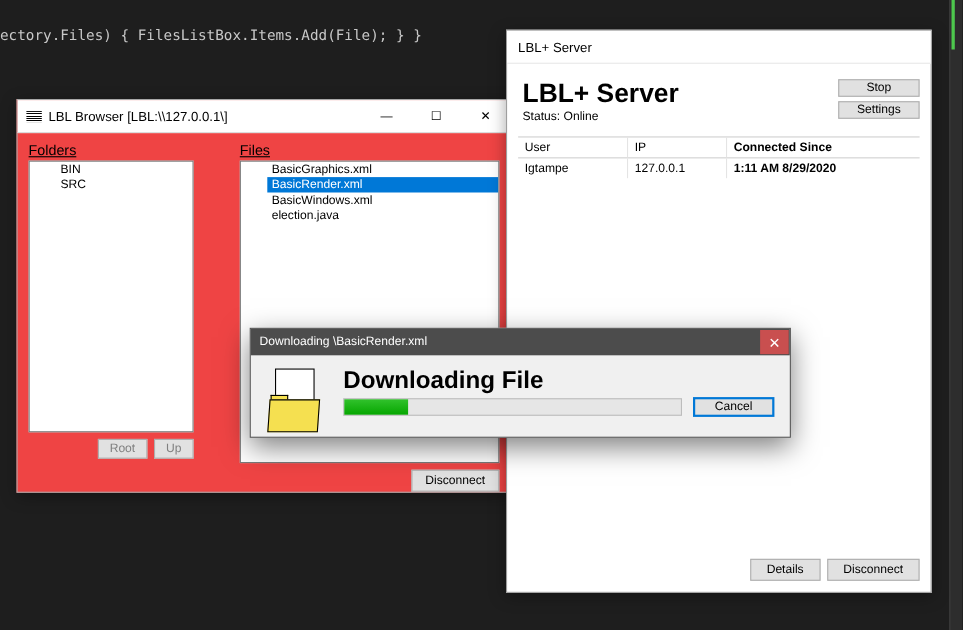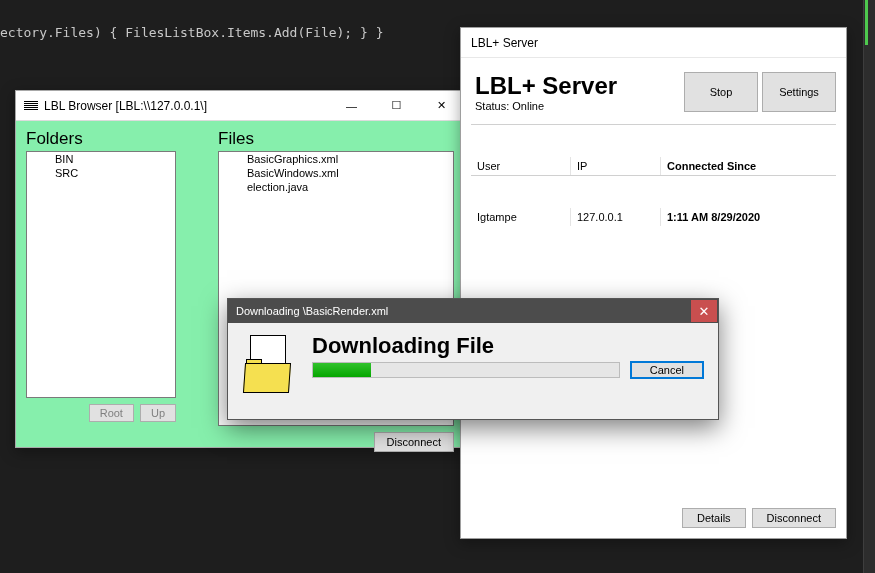--- a/index.html
+++ b/index.html
@@ -40,21 +40,21 @@
   background: #4ec94e;
 }
 
 
 .browser-window {
   position: absolute;
   left: 15px;
   top: 90px;
   width: 450px;
   height: 358px;
-  background: #86efac;
+  background: #ef4444;
   border: 1px solid #a8a8a8;
   box-shadow: 0 4px 14px rgba(0,0,0,0.35);
 }
 .browser-titlebar {
   height: 30px;
   background: #fff;
   display: flex;
   align-items: center;
   padding: 0 0 0 8px;
   border-bottom: 1px solid #dcdcdc;
@@ -77,22 +77,23 @@
   color: #000;
 }
 .sym { font-size: 11px; font-family: "Segoe UI Symbol", sans-serif; }
 
 .browser-body {
   display: flex;
   padding: 8px 10px 0 10px;
   gap: 10px;
 }
 .panel-label {
-  font-size: 17px;
+  font-size: 13px;
   margin-bottom: 2px;
+  text-decoration: underline;
 }
 .listbox {
   background: #fff;
   border: 1px solid #7a7a7a;
   font-size: 11px;
   overflow: hidden;
 }
 .folders-panel { width: 150px; }
 .files-panel { flex: 1; padding-left: 32px; }
 .folders-list { height: 247px; }
@@ -162,21 +163,21 @@
 .server-header-left { flex: 1; }
 .server-heading {
   font-size: 24px;
   font-weight: bold;
 }
 .server-status {
   font-size: 11px;
 }
 .server-header-right {
   display: flex;
-  flex-direction: row;
+  flex-direction: column;
   gap: 4px;
 }
 .srv-btn {
   width: 74px;
   border: 1px solid #adadad;
   background: #e1e1e1;
   padding: 1px 0;
   font-size: 11px;
   text-align: center;
 }
@@ -185,21 +186,20 @@
   border-top: 1px solid #d0d0d0;
   border-bottom: 1px solid #d0d0d0;
   background: #fff;
   font-size: 11px;
   margin: 4px 10px 0 10px;
 }
 .server-table-head > div,
 .server-table-row > div {
   padding: 3px 6px;
   border-right: 1px solid #e4e4e4;
-  margin-top: 32px;
 }
 .col-user { width: 100px; }
 .col-ip { width: 90px; }
 .col-conn { flex: 1; border-right: none !important; font-weight: bold; }
 .server-table-row {
   display: flex;
   font-size: 11px;
   margin: 0 10px;
 }
 .server-footer {
@@ -215,21 +215,21 @@
   padding: 3px 14px;
   font-size: 11px;
 }
 
 
 .download-dialog {
   position: absolute;
   left: 227px;
   top: 298px;
   width: 492px;
-  height: 122px;
+  height: 100px;
   background: #f0f0f0;
   border: 1px solid #555;
   box-shadow: 0 8px 24px rgba(0,0,0,0.5);
 }
 .dl-titlebar {
   height: 24px;
   background: #4c4c4c;
   color: #fff;
   display: flex;
   align-items: center;
@@ -368,20 +368,21 @@
       </div>
       <div class="folder-btns">
         <button class="gray-btn">Root</button>
         <button class="gray-btn">Up</button>
       </div>
     </div>
     <div class="files-panel">
       <div class="panel-label">Files</div>
       <div class="listbox files-list">
         <div class="listbox-item">BasicGraphics.xml</div>
+        <div class="listbox-item selected">BasicRender.xml</div>
         <div class="listbox-item">BasicWindows.xml</div>
         <div class="listbox-item">election.java</div>
       </div>
     </div>
   </div>
   <div class="browser-footer">
     <button class="std-btn">Disconnect</button>
   </div>
 </div>
 

